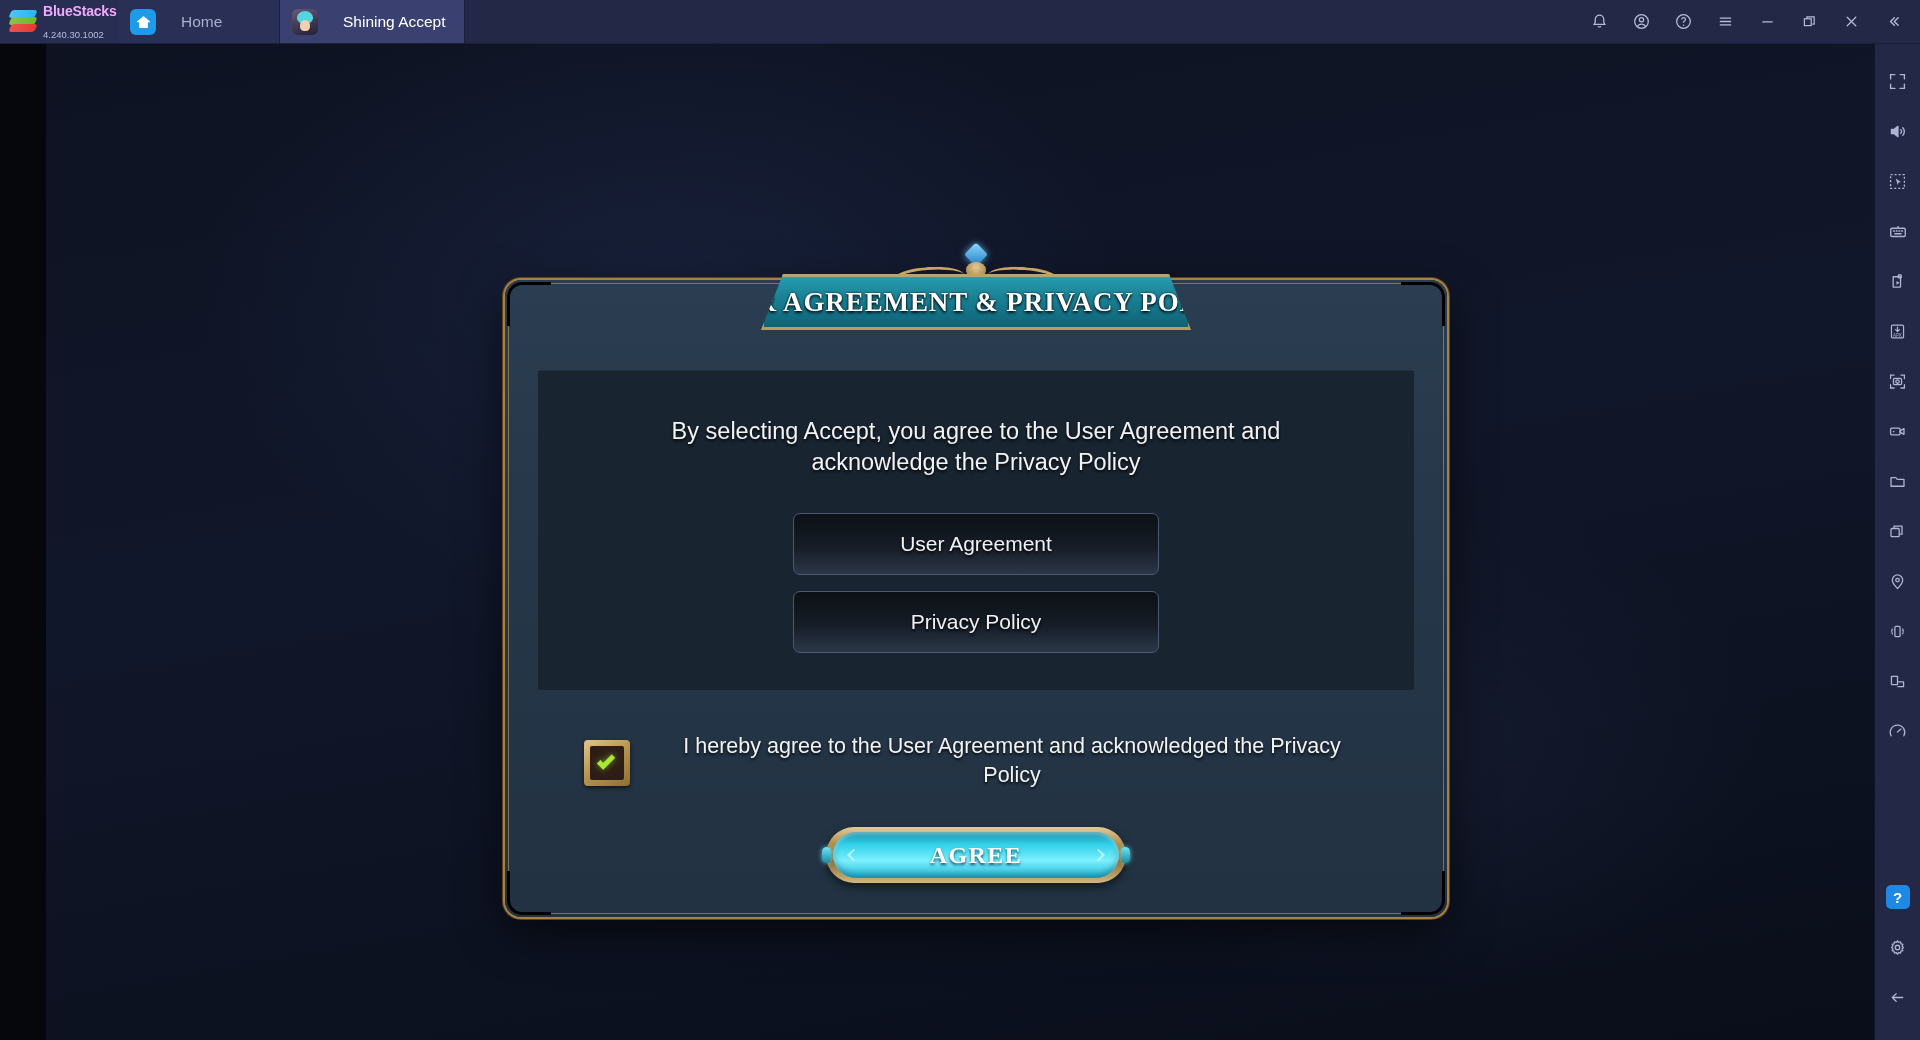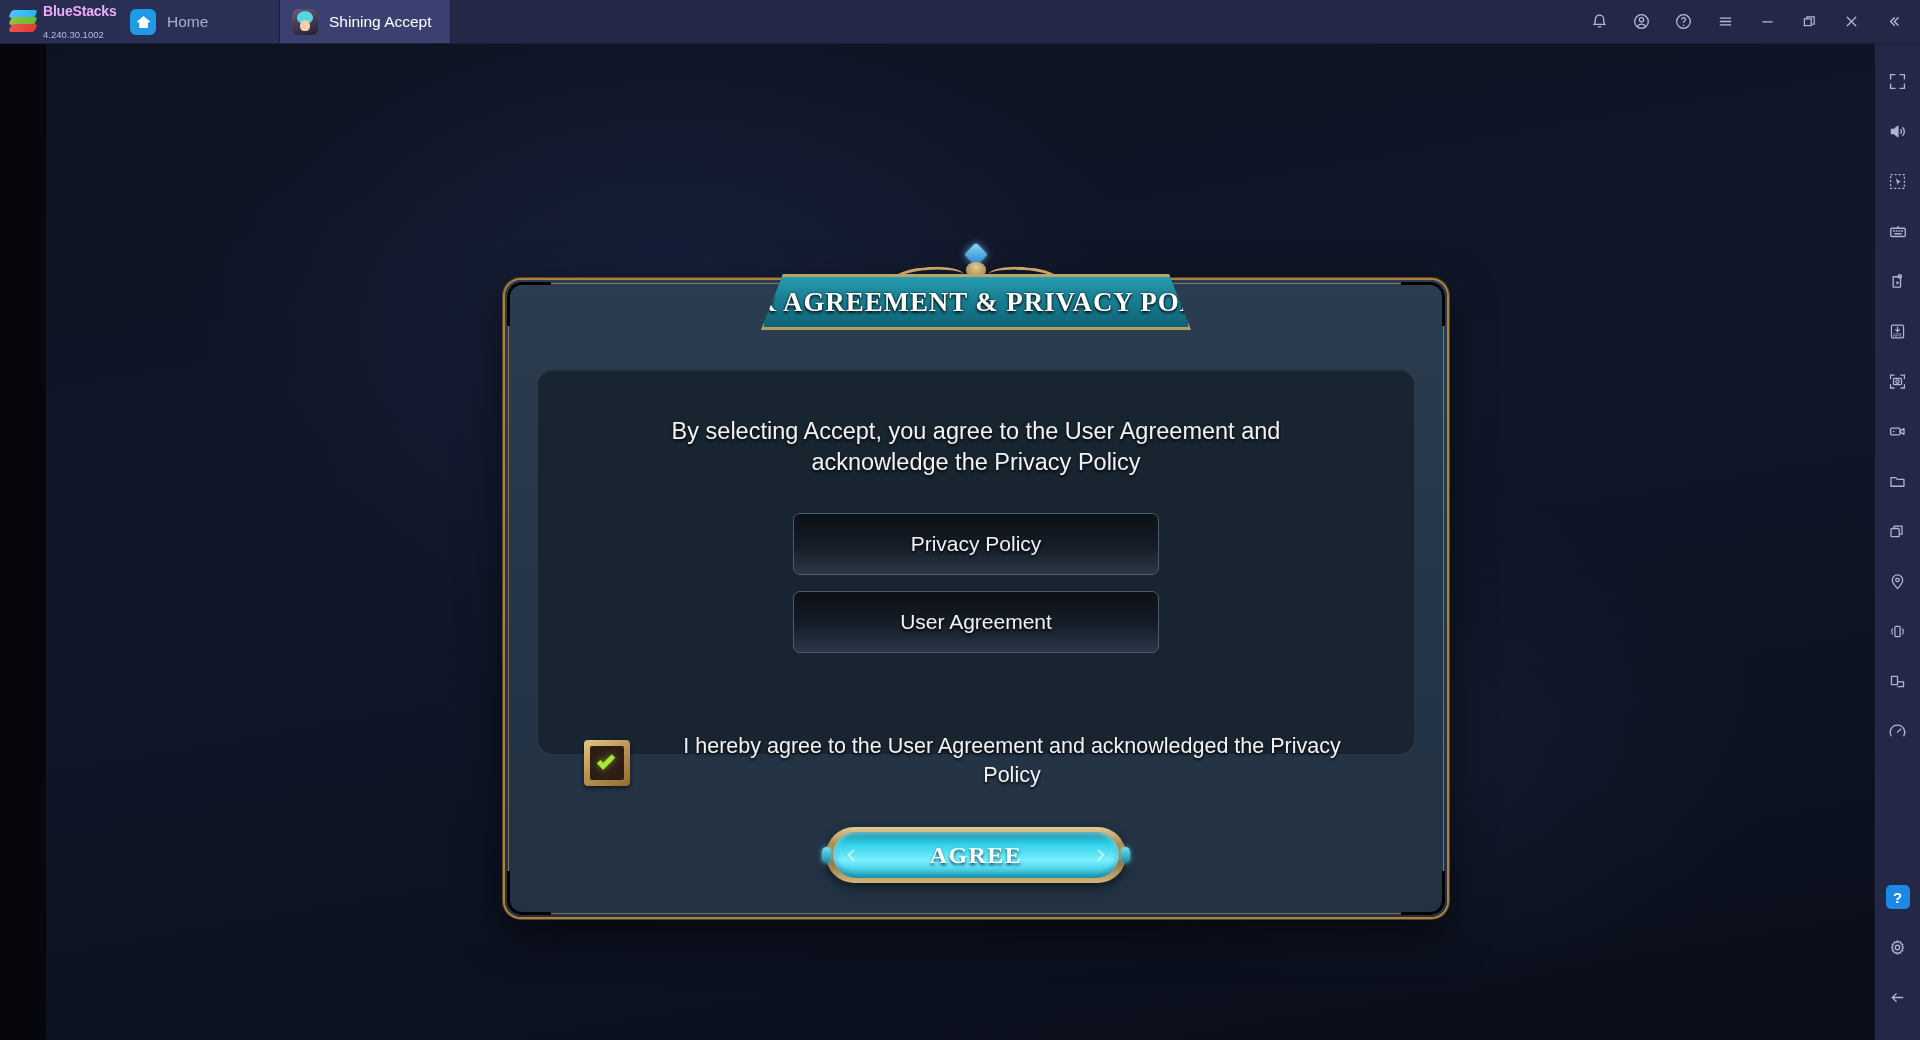--- a/index.html
+++ b/index.html
@@ -26,21 +26,21 @@
   }
   .brand-logo i:nth-child(1){ top:0;  background:linear-gradient(90deg,#4fc3f7,#29b6f6); }
   .brand-logo i:nth-child(2){ top:7px;background:linear-gradient(90deg,#8bc34a,#66bb29); }
   .brand-logo i:nth-child(3){ top:14px;background:linear-gradient(90deg,#ef5350,#e53935); }
   .brand-txt { display:flex; flex-direction:column; justify-content:center; line-height:1; }
   .brand-name { color:#f0abfc; font-size:14px; font-weight:bold; letter-spacing:-.2px; }
   .brand-ver  { color:#b9bedd; font-size:9.5px; margin-top:12px; }
 
   .tabs { display:flex; align-items:stretch; }
   .tab {
-    display:flex; align-items:center; gap:11px; padding:0 18px 0 12px;
+    display:flex; align-items:center; gap:25px; padding:0 18px 0 12px;
     min-width:162px; position:relative;
     border-right:1px solid #1b2038;
   }
   .tab.inactive { background:#2a3055; }
   .tab.active   { background:#3a4170; }
   .tab-ico { width:26px; height:26px; border-radius:6px; flex:none; overflow:hidden; position:relative; }
   .tab-ico.home { background:#1e9ae8; display:flex; align-items:center; justify-content:center; }
   .tab-ico.game {
     background:linear-gradient(160deg,#6b5a78 0%,#3e3550 60%,#241f33 100%);
   }
@@ -147,22 +147,22 @@
   }
   #banner-title {
     font-family:"Liberation Serif", serif; font-weight:bold;
     font-size:27px; letter-spacing:.9px; color:#ffffff;
     text-shadow:0 2px 3px rgba(0,0,0,.85), 0 0 2px rgba(0,0,0,.9);
     white-space:nowrap;
   }
 
   
   #panel {
-    position:absolute; left:33px; top:90px; width:876px; height:384px;
-    background:#182430; border-radius:15px;
+    position:absolute; left:33px; top:90px; width:876px; height:320px;
+    background:#182430; border-radius:2px;
     box-shadow:inset 0 1px 0 rgba(255,255,255,.05);
   }
   #intro {
     padding:46px 78px 0; text-align:center;
     font-size:23.5px; line-height:1.33; color:#f2f3f5;
     text-shadow:0 2px 3px rgba(0,0,0,.85);
   }
   .doc-btns { margin-top:34px; display:flex; flex-direction:column; align-items:center; gap:16px; }
   .doc-btn {
     width:366px; height:62px; border-radius:7px;
@@ -333,22 +333,22 @@
         <span class="knob"></span>
       </div>
       <div id="banner">
         <span id="banner-title">USER AGREEMENT &amp; PRIVACY POLICY</span>
       </div>
     </div>
 
     <div id="panel">
       <div id="intro">By selecting Accept, you agree to the User Agreement and acknowledge the Privacy Policy</div>
       <div class="doc-btns">
+        <div class="doc-btn">User Agreement</div>
         <div class="doc-btn">Privacy Policy</div>
-        <div class="doc-btn">User Agreement</div>
       </div>
     </div>
 
     <div id="agree-row">
       <div id="checkbox">
         <div class="inner">
             <span class="tick"></span>
           </div>
       </div>
       <div id="agree-text">I hereby agree to the User Agreement and acknowledged the Privacy Policy</div>

